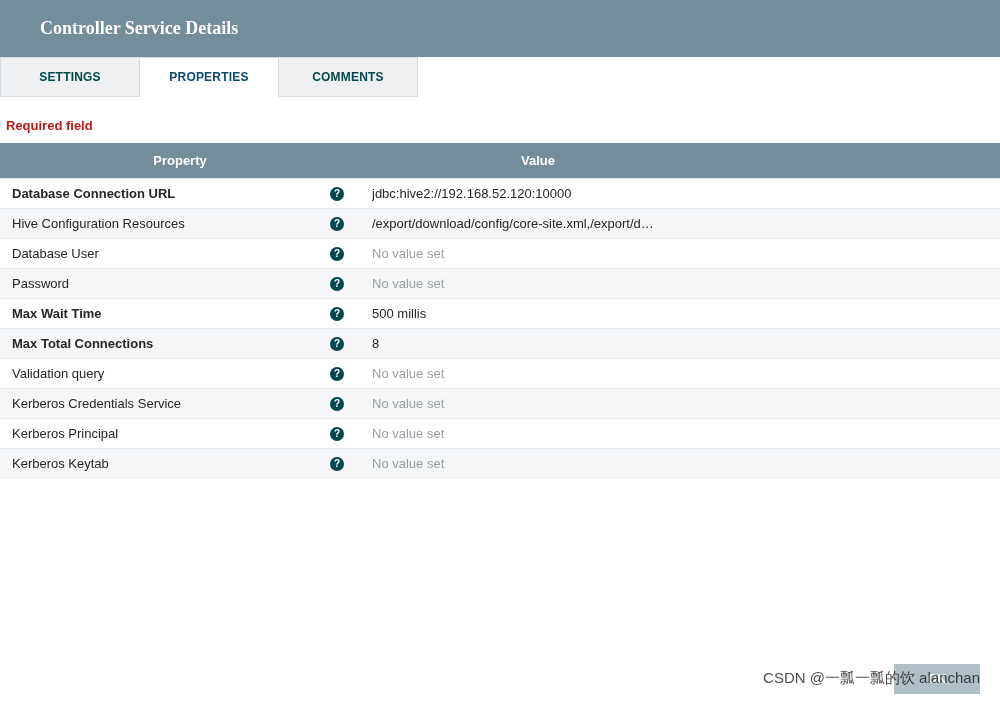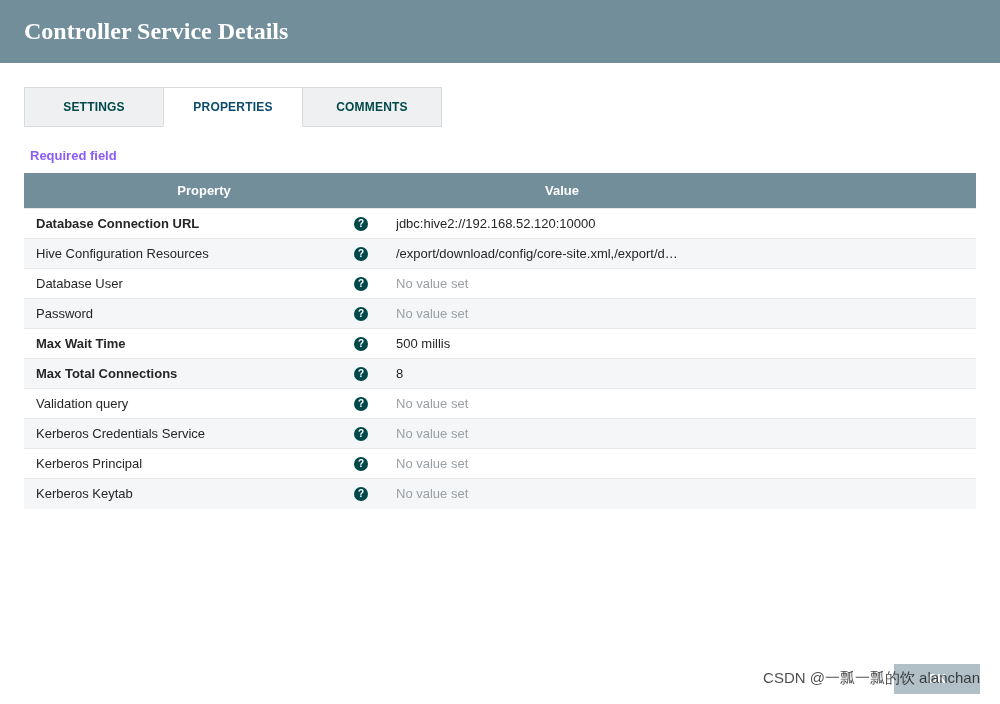--- a/index.html
+++ b/index.html
@@ -12,27 +12,26 @@
       background: #fff;
       color: #262626;
       width: 1000px;
       height: 704px;
       overflow: hidden;
       position: relative;
     }
     .dialog-header {
       background: #728e9b;
       color: #fff;
-      padding: 18px 24px;
-      font-size: 24px;
+      padding: 18px 40px;
+      font-size: 18px;
       font-weight: bold;
       font-family: "Georgia", "Times New Roman", serif;
     }
     .dialog-body {
-      padding: 24px;
     }
     .tabs {
       display: flex;
       border-bottom: 1px solid #fff;
     }
     .tab {
       padding: 12px 0;
       width: 140px;
       text-align: center;
       font-size: 12px;
@@ -51,21 +50,21 @@
       border: 1px solid #d8dcde;
       border-bottom: 1px solid #fff;
       z-index: 2;
     }
     .tab + .tab {
       margin-left: -1px;
     }
     .required-label {
       font-size: 13px;
       font-weight: bold;
-      color: #8b5cf6;
+      color: #b91c1c;
       margin: 20px 0 10px 6px;
     }
     .props-table {
       width: 100%;
       border-collapse: collapse;
     }
     .props-header th {
       background: #728e9b;
       color: #fff;
       font-size: 13px;

